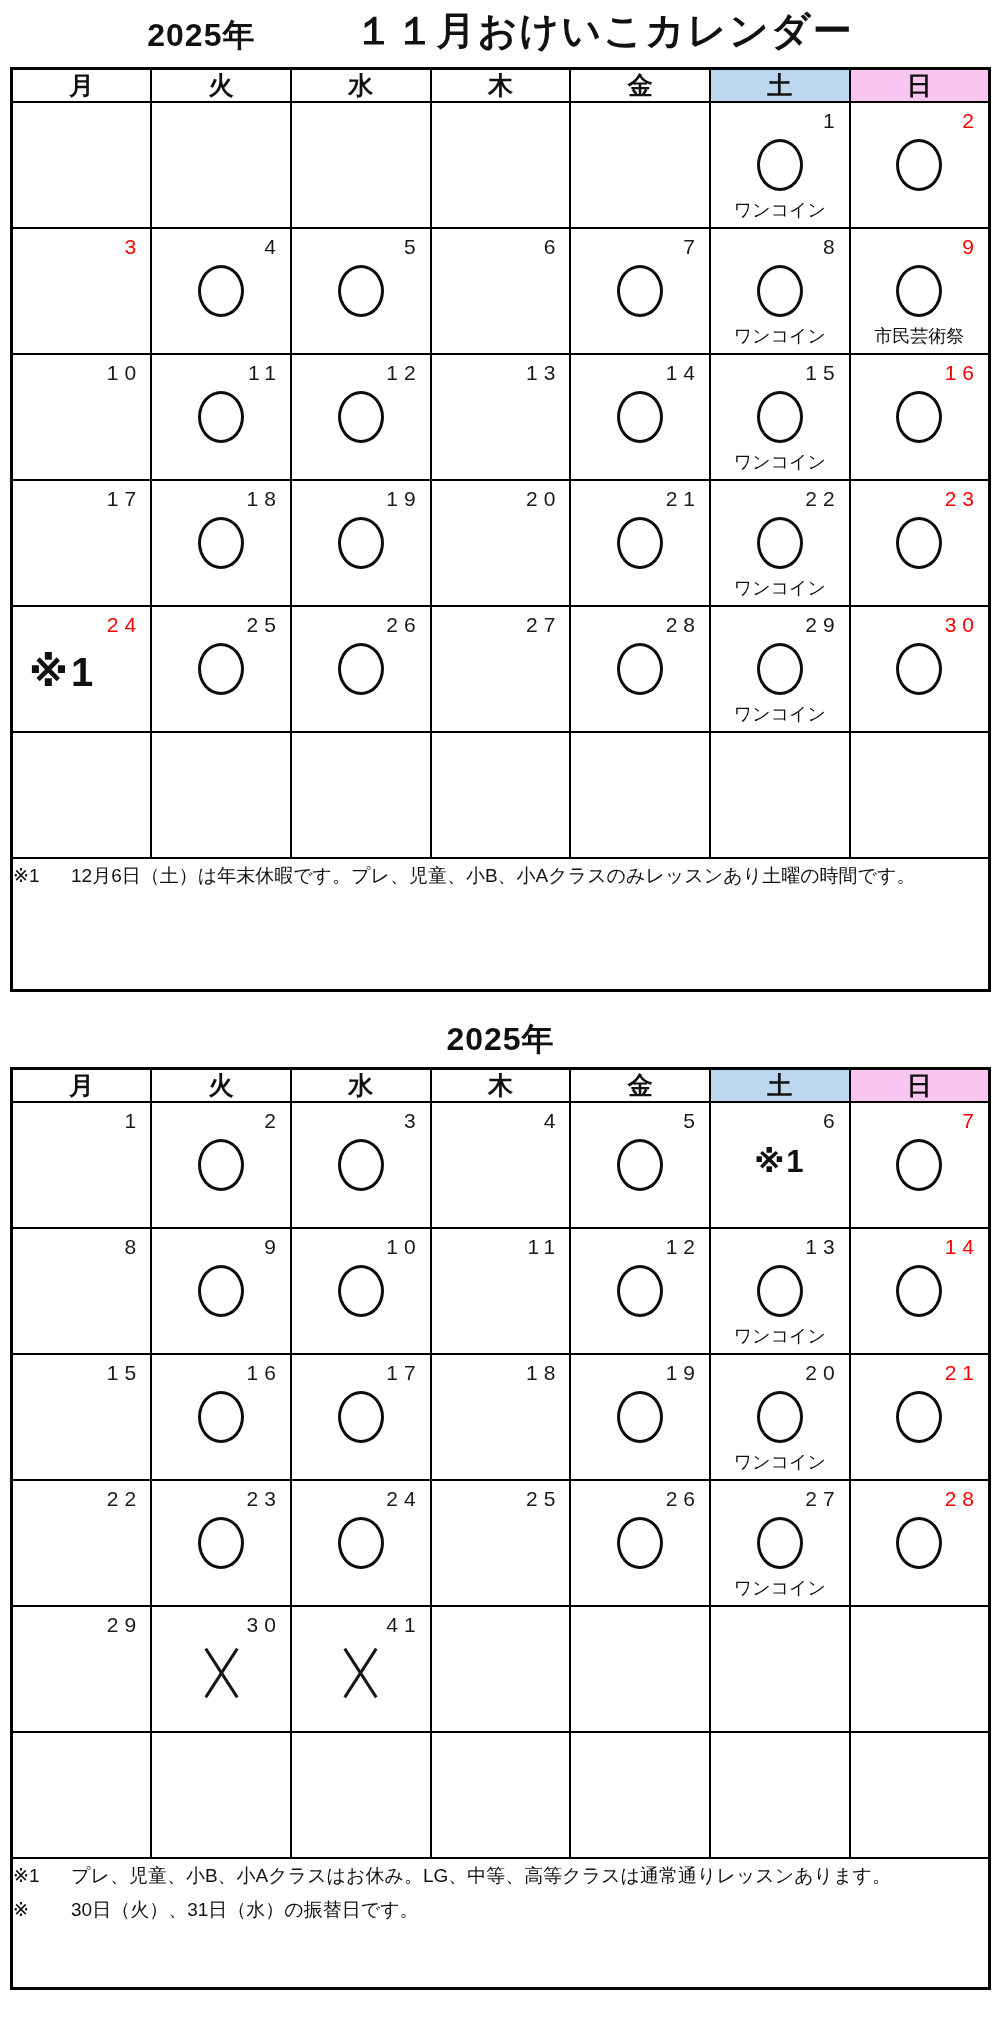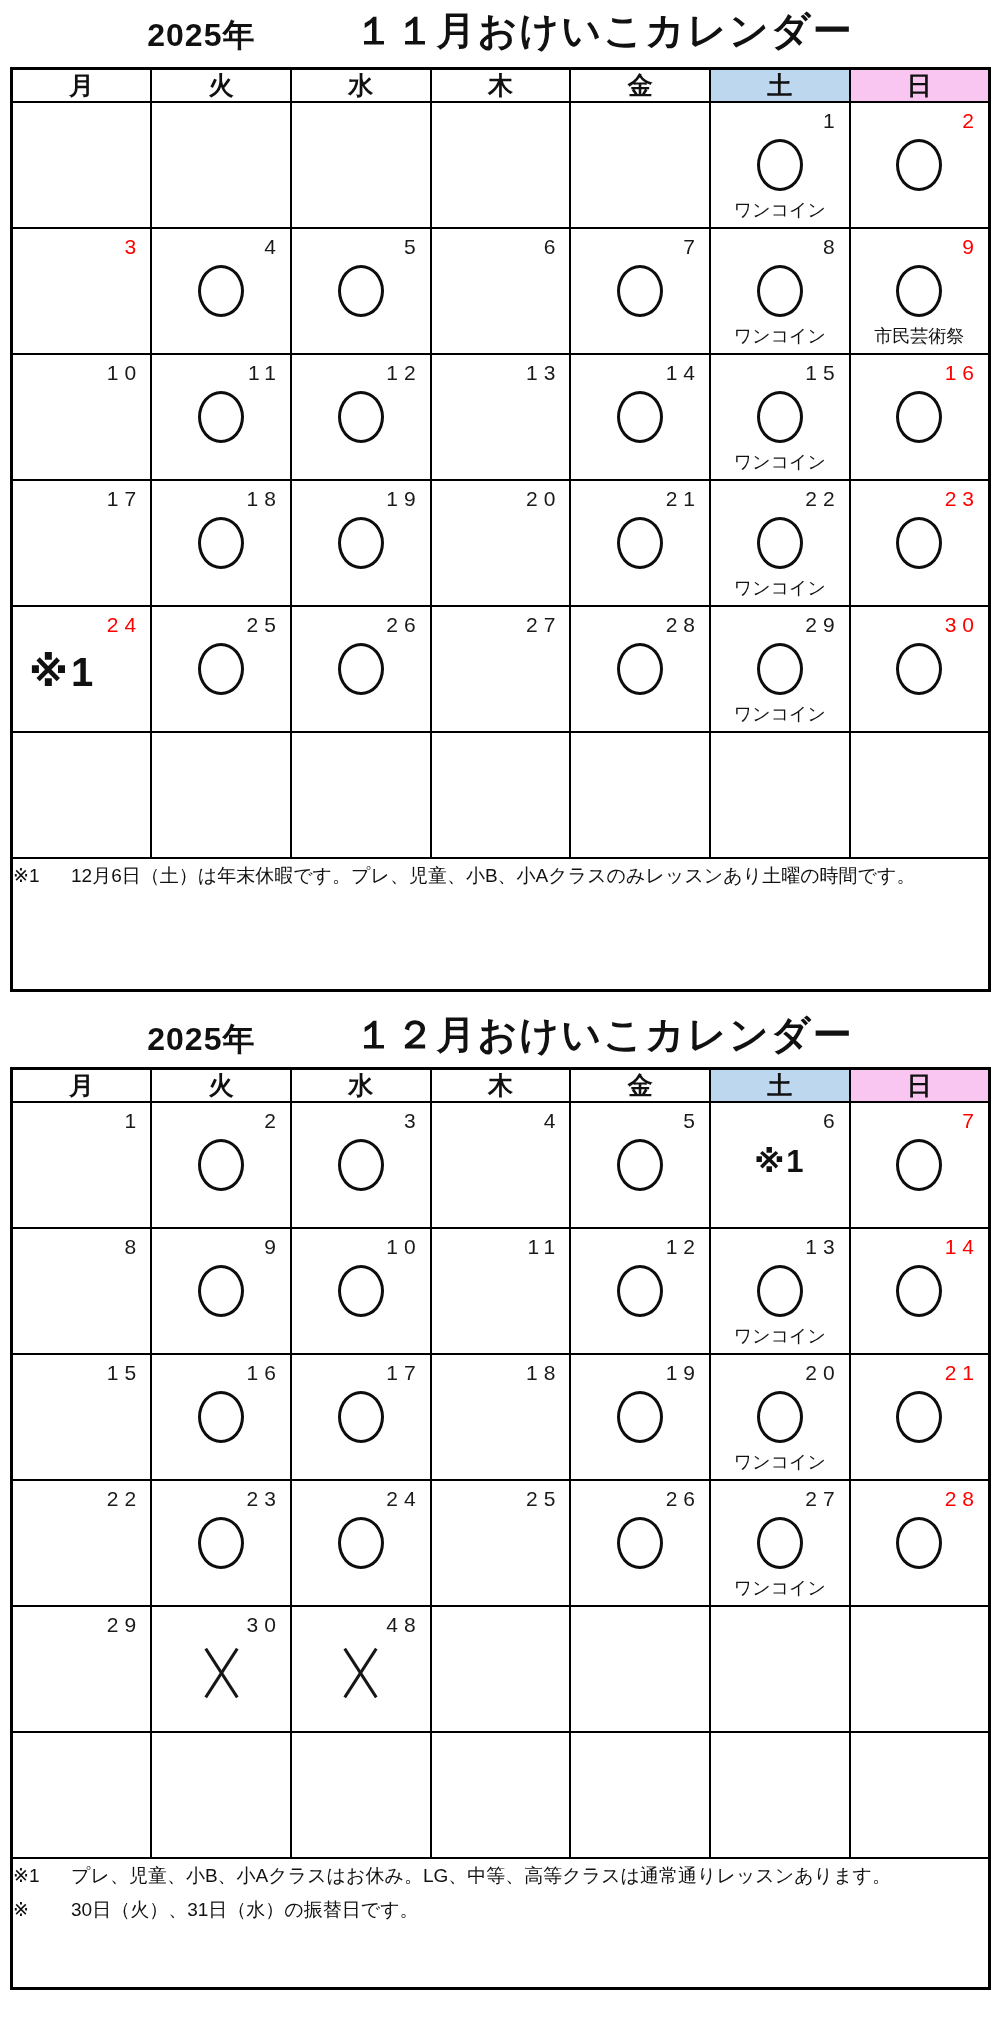--- a/index.html
+++ b/index.html
@@ -228,21 +228,20 @@
               <div class="fn-line"><span class="fn-marker">※1</span><span>12月6日（土）は年末休暇です。プレ、児童、小B、小Aクラスのみレッスンあり土曜の時間です。</span></div>
             </td>
         </tr>
       </tfoot>
     </table>
   </div>
 
   <div class="month" id="month-1">
     <div class="title-row">
       <span class="year-label">2025年</span>
-      <span class="month-title">１２月おけいこカレンダー</span>
     </div>
     <table class="cal">
       <thead>
         <tr>
             <th class="day-head">月</th>
             <th class="day-head">火</th>
             <th class="day-head">水</th>
             <th class="day-head">木</th>
             <th class="day-head">金</th>
             <th class="day-head sat">土</th>
@@ -367,21 +366,21 @@
           </tr>
           <tr>
             <td class="cell">
               <span class="daynum">29</span>
             </td>
             <td class="cell">
               <span class="daynum">30</span>
               <div class="cross"></div>
             </td>
             <td class="cell">
-              <span class="daynum">48</span>
+              <span class="daynum">41</span>
               <div class="cross"></div>
             </td>
             <td class="cell"></td>
             <td class="cell"></td>
             <td class="cell"></td>
             <td class="cell"></td>
           </tr>
           <tr>
             <td class="cell"></td>
             <td class="cell"></td>

